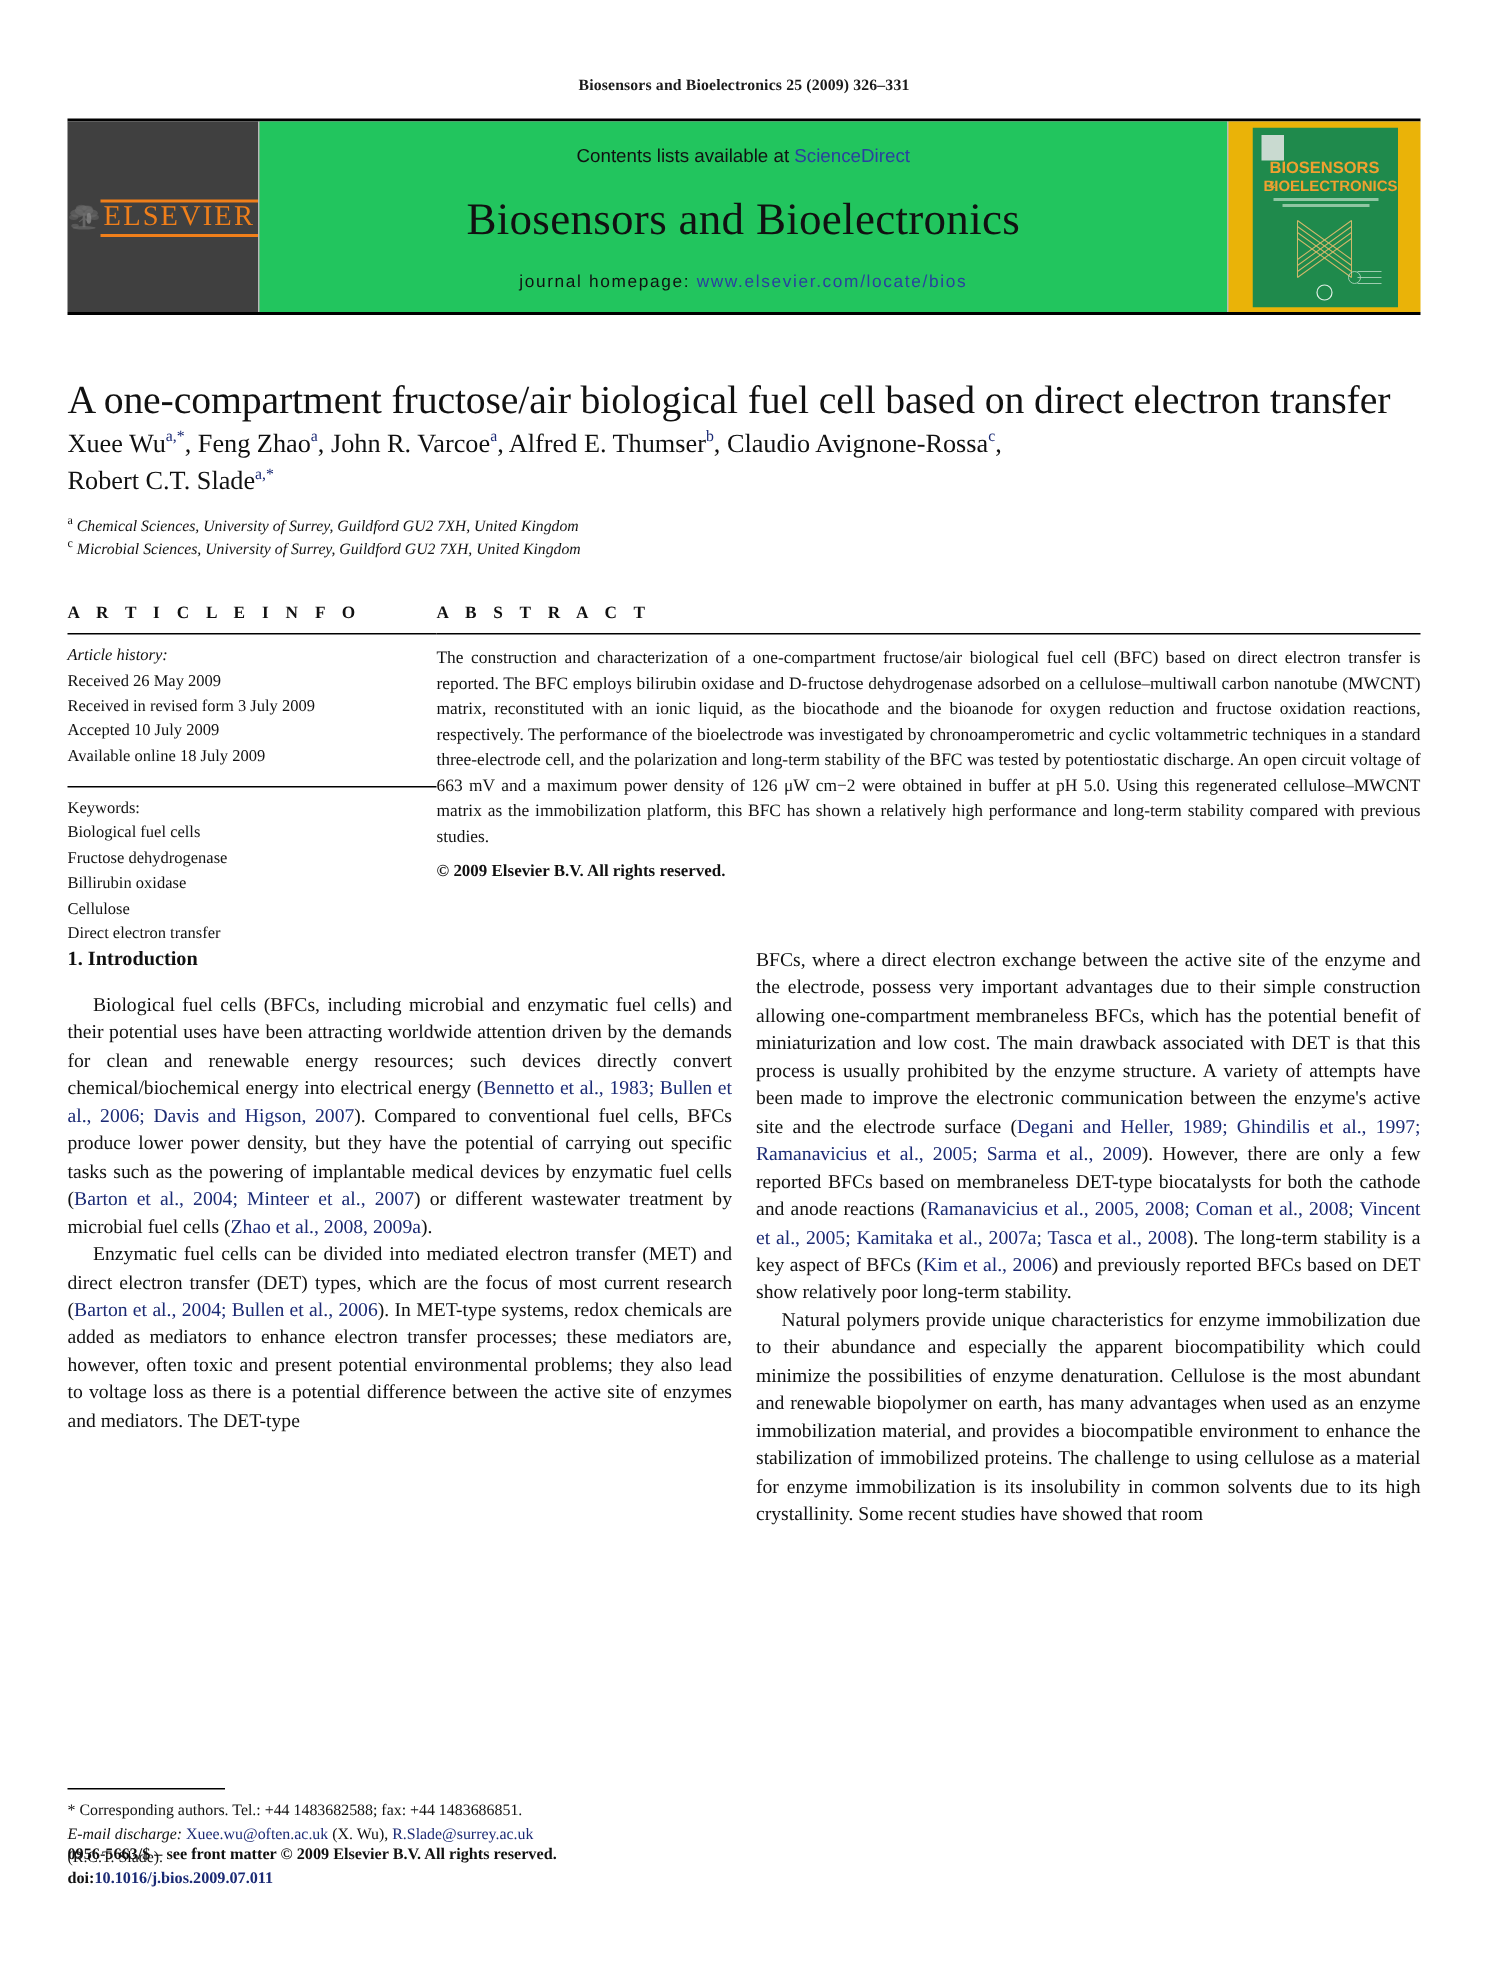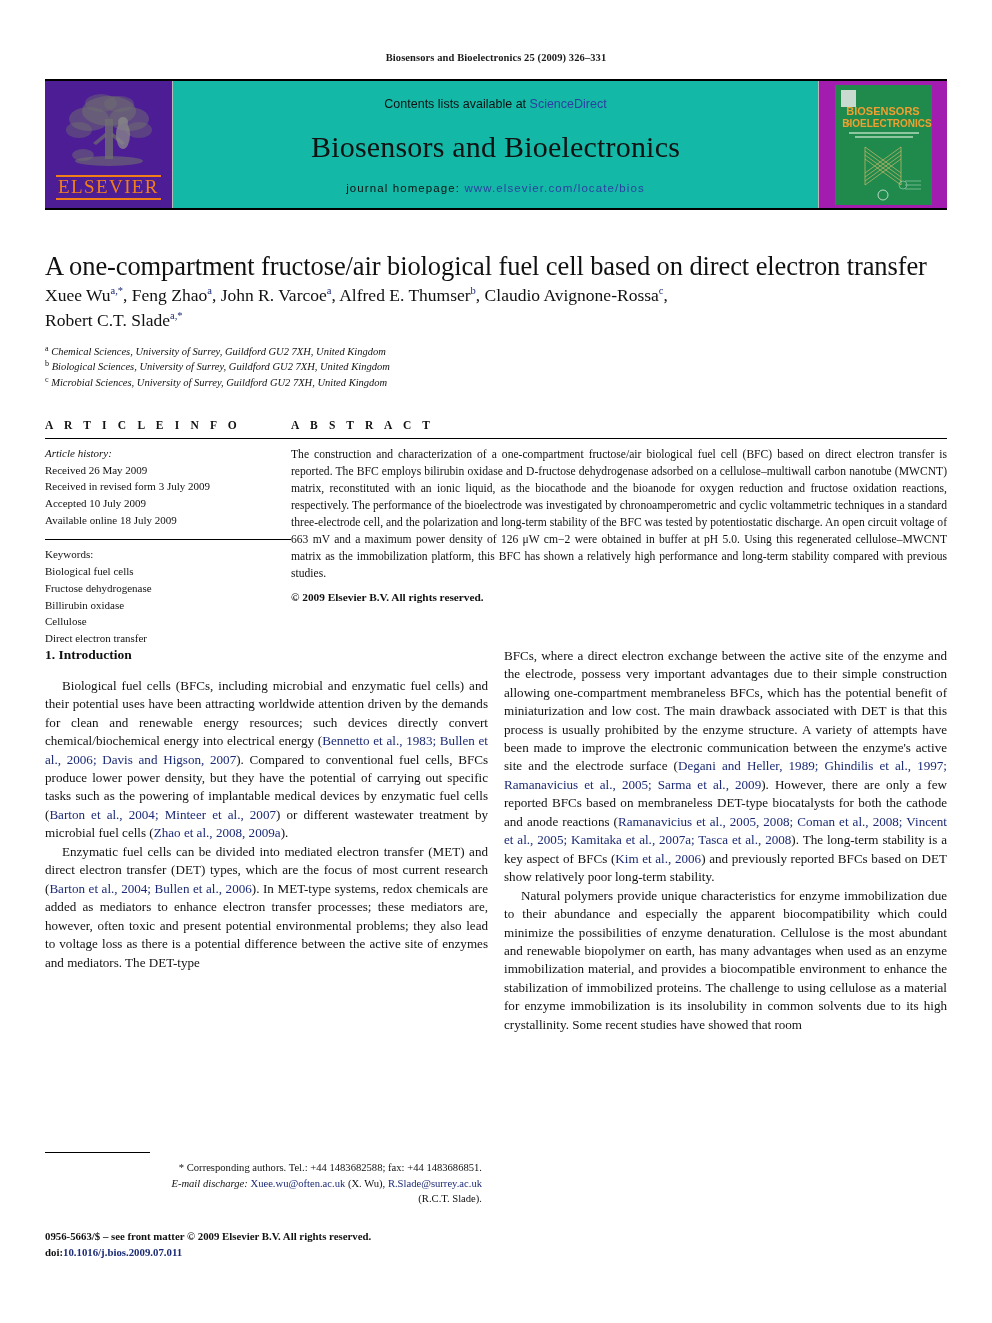--- a/index.html
+++ b/index.html
@@ -39,24 +39,24 @@
     border-top: 2.5px solid #000;
     border-bottom: 2.5px solid #000;
     height: 131px;
     display: flex;
     align-items: stretch;
     box-sizing: border-box;
   }
   .elsevier-cell {
     width: 128px;
     flex: 0 0 128px;
-    background: #4c1d95;
+    background: #404040;
     border-right: 1px solid #b9b9b9;
     display: flex;
-    flex-direction: column;
+    flex-direction: row;
     align-items: center;
     justify-content: center;
     box-sizing: border-box;
   }
   .elsevier-tree {
     width: 96px;
     height: 84px;
     display: block;
   }
   .elsevier-word {
@@ -66,21 +66,21 @@
     color: #f07f1a;
     font-weight: 400;
     border-top: 2px solid #f07f1a;
     border-bottom: 2px solid #f07f1a;
     padding: 0px 2px 1px 2px;
     margin-top: 2px;
     line-height: 1.05;
   }
   .journal-cell {
     flex: 1 1 auto;
-    background: #14b8a6;
+    background: #22c55e;
     display: flex;
     flex-direction: column;
     align-items: center;
     justify-content: center;
     box-sizing: border-box;
     border-right: 1px solid #b9b9b9;
   }
   .contents-line {
     font-family: "Liberation Sans", sans-serif;
     font-size: 12.5px;
@@ -103,21 +103,21 @@
     font-size: 11.5px;
     letter-spacing: 1.1px;
     color: #111;
   }
   .homepage-line .url {
     color: #2b3fa0;
   }
   .cover-cell {
     width: 128px;
     flex: 0 0 128px;
-    background: #a21caf;
+    background: #eab308;
     display: flex;
     align-items: center;
     justify-content: center;
     box-sizing: border-box;
   }
   .cover-art {
     width: 97px;
     height: 120px;
     display: block;
   }
@@ -242,23 +242,22 @@
     text-indent: 0;
   }
   .cite {
     color: #1b2a74;
   }
 
   
   .footnote-wrap {
     position: absolute;
     left: 45px;
-    top: 1152px;
+    top: 1192px;
     width: 437px;
-    text-align: right;
   }
   .fn-rule {
     border-top: 1px solid #000;
     width: 105px;
     margin-bottom: 7px;
   }
   .fn {
     font-size: 10.6px;
     line-height: 1.48;
     color: #111;
@@ -357,21 +356,20 @@
 
   <div class="title">A one-compartment fructose/air biological fuel cell based on direct electron transfer</div>
 
   <div class="authors">
     <div>Xuee Wu<sup>a,*</sup>, Feng Zhao<sup>a</sup>, John R. Varcoe<sup>a</sup>, Alfred E. Thumser<sup>b</sup>, Claudio Avignone-Rossa<sup>c</sup>,</div>
     <div>Robert C.T. Slade<sup>a,*</sup></div>
   </div>
 
   <div class="affiliations">
     <div><sup>a</sup> <span>Chemical Sciences, University of Surrey, Guildford GU2 7XH, United Kingdom</span></div>
-    <div><sup>b</sup> <span>Biological Sciences, University of Surrey, Guildford GU2 7XH, United Kingdom</span></div>
     <div><sup>c</sup> <span>Microbial Sciences, University of Surrey, Guildford GU2 7XH, United Kingdom</span></div>
   </div>
 
   <div class="info-abstract">
 
     <div class="col-info">
       <div class="sec-label">A R T I C L E    I N F O</div>
       <div class="rule"></div>
       <div class="hist-block">
         <div class="it">Article history:</div>

